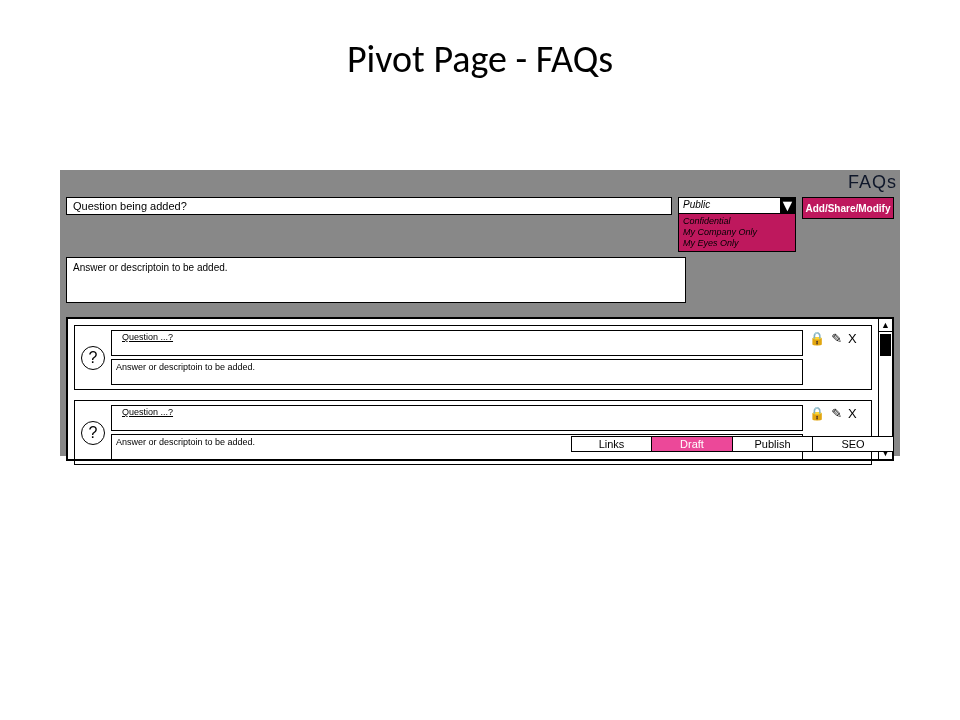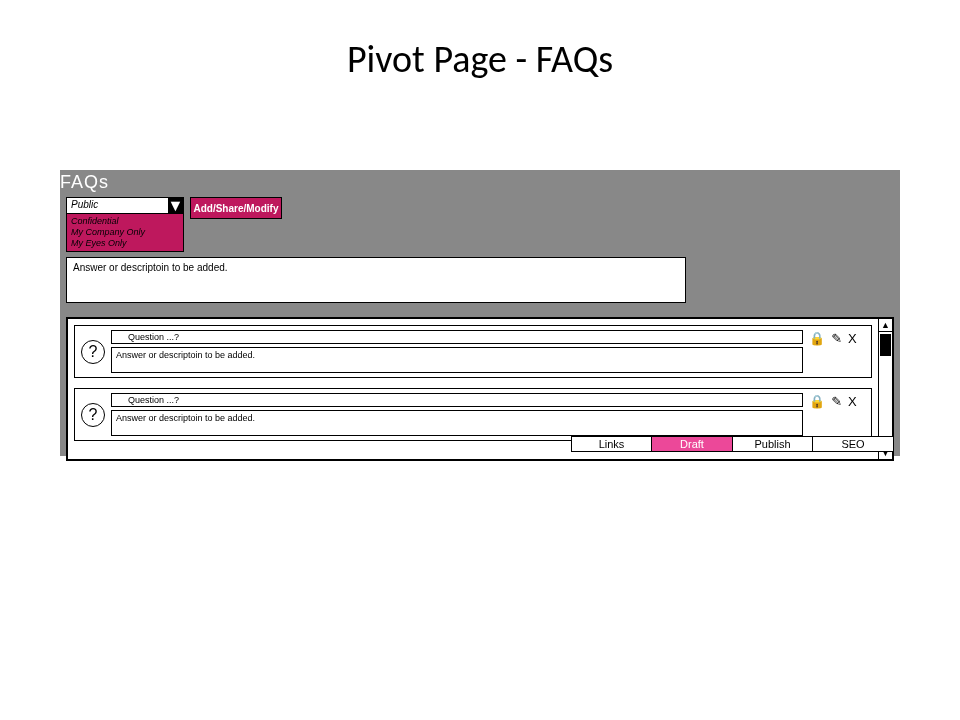--- a/index.html
+++ b/index.html
@@ -20,22 +20,22 @@
   }
   .panel {
     position: absolute;
     left: 60px;
     top: 170px;
     width: 840px;
     height: 286px;
     background: #888;
   }
   .panel-title {
-    color: #ffffff;
-    text-align: left;
+    color: #0f172a;
+    text-align: right;
     font-size: 18px;
     padding: 2px 3px 4px 0;
     letter-spacing: 1px;
   }
   
   .add-row1 {
     display: flex;
     gap: 6px;
     padding: 0 6px;
     align-items: flex-start;
@@ -155,22 +155,23 @@
   }
   .faq-fields {
     flex: 1;
     display:flex;
     flex-direction:column;
     gap:3px;
   }
   .faq-q {
     border:1.5px solid #000;
     font-size:9px;
-    padding:1px 16px;
-    height:14px;
+    padding:1px 10px;
+    height:26px;
+    text-decoration:underline;
   }
   .faq-a {
     border:1.5px solid #000;
     font-size:9px;
     padding:2px 4px;
     height:26px;
   }
   .row-actions {
     display:flex;
     gap:6px;
@@ -205,20 +206,21 @@
 </style>
 </head>
 <body>
 
 <div class="slide-title">Pivot Page - FAQs</div>
 
 <div class="panel">
   <div class="panel-title">FAQs</div>
 
   <div class="add-row1">
+    <div class="q-input">Question being added?</div>
     <div class="right-stack">
       <div class="select-box">
         <div class="sel-text">Public</div>
         <div class="tri">▼</div>
       </div>
       <div class="options">
         <div>Confidential</div>
         <div>My Company Only</div>
         <div>My Eyes Only</div>
       </div>

